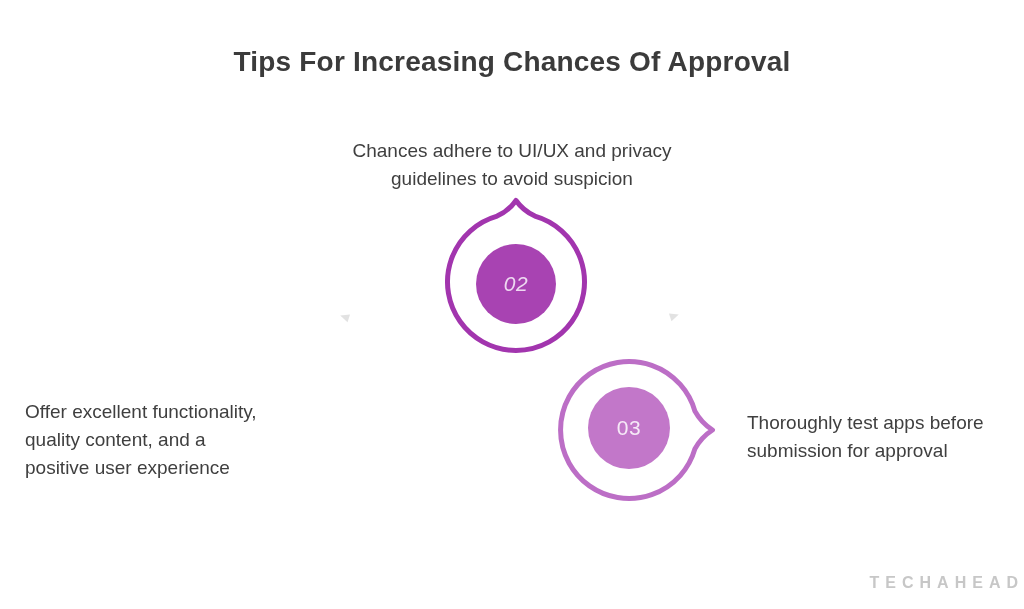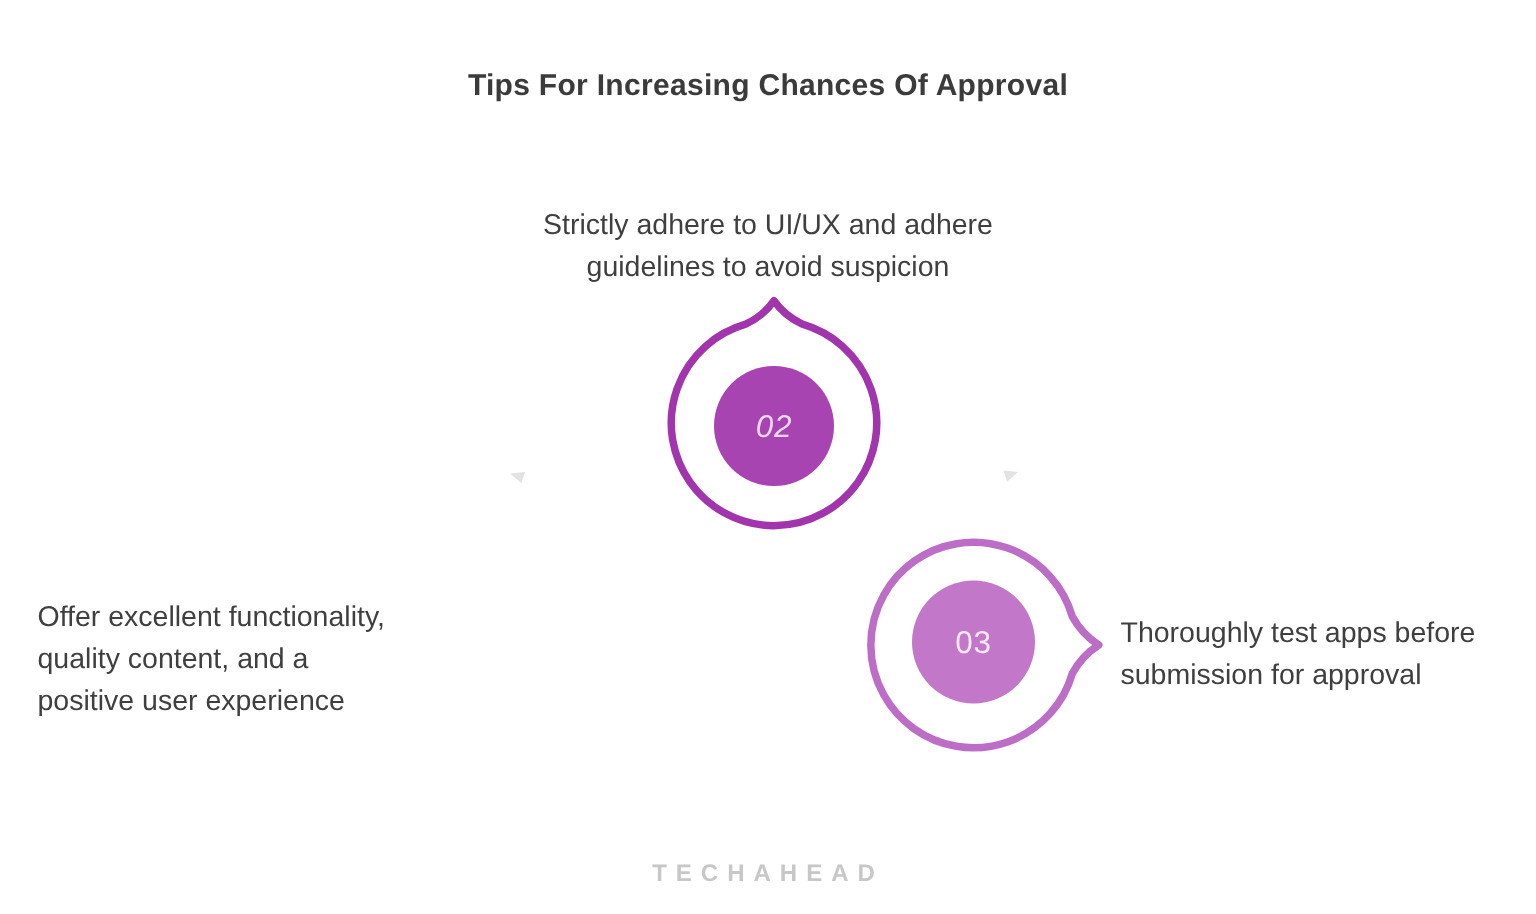--- a/index.html
+++ b/index.html
@@ -14,21 +14,21 @@
     background: #ffffff;
     overflow: hidden;
     font-family: "Liberation Sans", "DejaVu Sans", sans-serif;
   }
   .title {
     position: absolute;
     left: 0;
     top: 46px;
     width: 1024px;
     text-align: center;
-    font-size: 20px;
+    font-size: 28px;
     font-weight: 700;
     letter-spacing: 0.2px;
     color: #3b3b3b;
   }
   .desc {
     position: absolute;
     font-size: 19px;
     line-height: 28px;
     color: #3f3f3f;
     white-space: pre-line;
@@ -60,21 +60,21 @@
   .node-number {
     font-size: 21px;
     letter-spacing: 0.5px;
     font-family: "Liberation Sans", "DejaVu Sans", sans-serif;
   }
   .logo {
     position: absolute;
     left: 0;
     top: 574px;
     width: 1024px;
-    text-align: center;
+    text-align: right;
     font-size: 16px;
     font-weight: 700;
     letter-spacing: 6px;
     color: #c7c7c7;
   }
   .deco {
     position: absolute;
     width: 0;
     height: 0;
     opacity: 0.75;
@@ -96,40 +96,40 @@
     transform: rotate(-18deg);
   }
 </style>
 </head>
 <body>
 
 <div id="stage">
 
   <div class="title">Tips For Increasing Chances Of Approval</div>
 
-  <div class="desc desc-top">Strictly adhere to UI/UX and adhere
+  <div class="desc desc-top">Chances adhere to UI/UX and privacy
 guidelines to avoid suspicion</div>
 
   <div class="desc desc-right">Thoroughly test apps before
 submission for approval</div>
 
   <div class="desc desc-left">Offer excellent functionality,
 quality content, and a
 positive user experience</div>
 
   <div class="node" style="left:436px; top:197px;font-style:italic;">
     <svg width="160" height="162" viewBox="0 0 160 162">
       <path d="M 61.1 19.1 Q 73 13.5 80 3.5 Q 87 13.5 98.9 19.1 A 68.5 68.5 0 1 1 61.1 19.1 Z" fill="none" stroke-width="5" stroke-linejoin="round" stroke-linecap="round" stroke="#a235ae"></path>
       <circle cx="80" cy="87" r="40" fill="#a843b2"></circle>
       <text class="node-number" x="80" y="94" text-anchor="middle" fill="#eed9f1">02</text>
     </svg>
   </div>
 
 
-  <div class="node" style="left:559px; top:350px;text-align:right;">
+  <div class="node" style="left:539px; top:350px;text-align:right;">
     <svg width="180" height="160" viewBox="0 0 180 160">
       <path d="M 155.9 61.1 Q 162.5 73 173.5 80 Q 162.5 87 155.9 98.9 A 68.5 68.5 0 1 1 155.9 61.1 Z" fill="none" stroke-width="5" stroke-linejoin="round" stroke-linecap="round" stroke="#bc6ec6"></path>
       <circle cx="90" cy="78" r="41" fill="#c277c9"></circle>
       <text class="node-number" x="90" y="85" text-anchor="middle" fill="#f6e9f7">03</text>
     </svg>
   </div>
 
   <div class="deco deco-left"></div>
   <div class="deco deco-right"></div>
 

